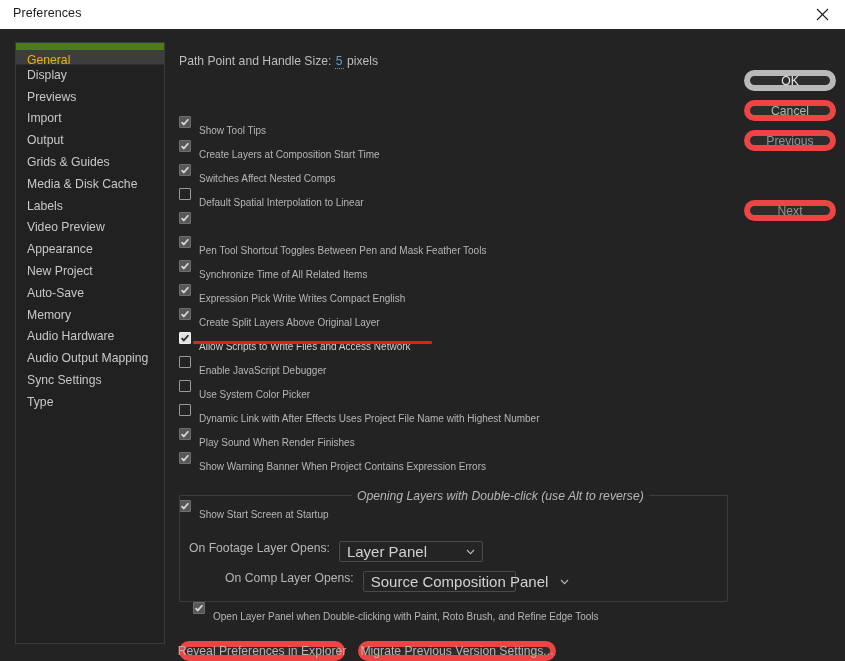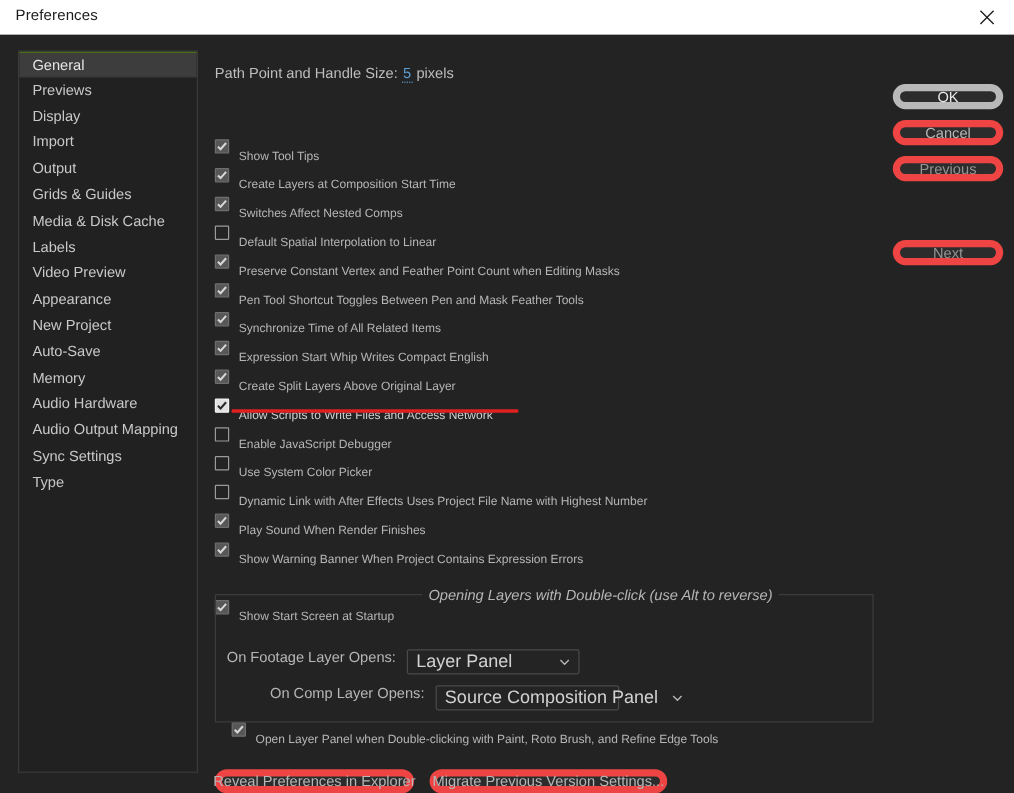--- a/index.html
+++ b/index.html
@@ -70,22 +70,22 @@
     line-height: 21.8px;
     padding-left: 11px;
     font-size: 12.2px;
     color: #c8c8c8;
     white-space: nowrap;
     box-sizing: border-box;
     cursor: default;
   }
   .side-item.selected {
     background: #3d3d3d;
-    color: #e5e5e5;
-    border-top: 1px solid #4d7c0f;
+    color: #eab308;
+    border-top: 7px solid #4d7c0f;
     border-bottom: 1px solid #2e2e2e;
     line-height: 20px;
   }
 
   
   #main {
     position: absolute;
     left: 176px; top: 0;
     width: 560px; height: 632px;
   }
@@ -242,22 +242,22 @@
         <line x1="1" y1="1" x2="12" y2="12" stroke="#1b1b1b" stroke-width="1.1"></line>
         <line x1="12" y1="1" x2="1" y2="12" stroke="#1b1b1b" stroke-width="1.1"></line>
       </svg>
     </div>
   </div>
 
   <div id="dialog-body">
 
     <div id="sidebar">
         <div class="side-item selected">General</div>
+        <div class="side-item">Display</div>
         <div class="side-item">Previews</div>
-        <div class="side-item">Display</div>
         <div class="side-item">Import</div>
         <div class="side-item">Output</div>
         <div class="side-item">Grids &amp; Guides</div>
         <div class="side-item">Media &amp; Disk Cache</div>
         <div class="side-item">Labels</div>
         <div class="side-item">Video Preview</div>
         <div class="side-item">Appearance</div>
         <div class="side-item">New Project</div>
         <div class="side-item">Auto-Save</div>
         <div class="side-item">Memory</div>
@@ -303,21 +303,20 @@
           <div class="cbrow" style="left: 3px; top: 157px;">
             <span class="cbox off"></span>
             <span class="cblabel">Default Spatial Interpolation to Linear</span>
           </div>
           <div class="cbrow" style="left: 3px; top: 181px;">
             <span class="cbox on">
               <svg width="10" height="10" viewBox="0 0 10 10">
                 <polyline points="1.6,5.2 3.8,7.4 8.4,2.2" fill="none" stroke="#d8d8d8" stroke-width="1.7"></polyline>
               </svg>
             </span>
-            <span class="cblabel">Preserve Constant Vertex and Feather Point Count when Editing Masks</span>
           </div>
           <div class="cbrow" style="left: 3px; top: 205px;">
             <span class="cbox on">
               <svg width="10" height="10" viewBox="0 0 10 10">
                 <polyline points="1.6,5.2 3.8,7.4 8.4,2.2" fill="none" stroke="#d8d8d8" stroke-width="1.7"></polyline>
               </svg>
             </span>
             <span class="cblabel">Pen Tool Shortcut Toggles Between Pen and Mask Feather Tools</span>
           </div>
           <div class="cbrow" style="left: 3px; top: 229px;">
@@ -327,21 +326,21 @@
               </svg>
             </span>
             <span class="cblabel">Synchronize Time of All Related Items</span>
           </div>
           <div class="cbrow" style="left: 3px; top: 253px;">
             <span class="cbox on">
               <svg width="10" height="10" viewBox="0 0 10 10">
                 <polyline points="1.6,5.2 3.8,7.4 8.4,2.2" fill="none" stroke="#d8d8d8" stroke-width="1.7"></polyline>
               </svg>
             </span>
-            <span class="cblabel">Expression Start Whip Writes Compact English</span>
+            <span class="cblabel">Expression Pick Write Writes Compact English</span>
           </div>
           <div class="cbrow" style="left: 3px; top: 277px;">
             <span class="cbox on">
               <svg width="10" height="10" viewBox="0 0 10 10">
                 <polyline points="1.6,5.2 3.8,7.4 8.4,2.2" fill="none" stroke="#d8d8d8" stroke-width="1.7"></polyline>
               </svg>
             </span>
             <span class="cblabel">Create Split Layers Above Original Layer</span>
           </div>
           <div class="cbrow focused" style="left: 3px; top: 301px;">

